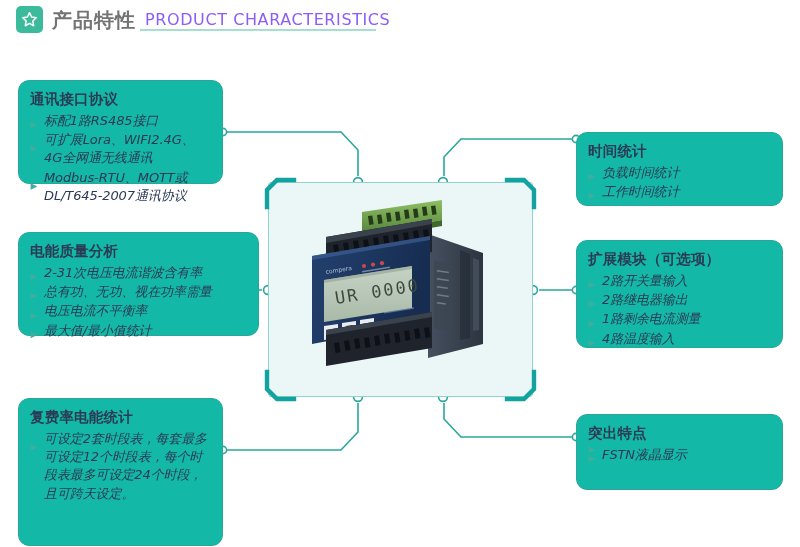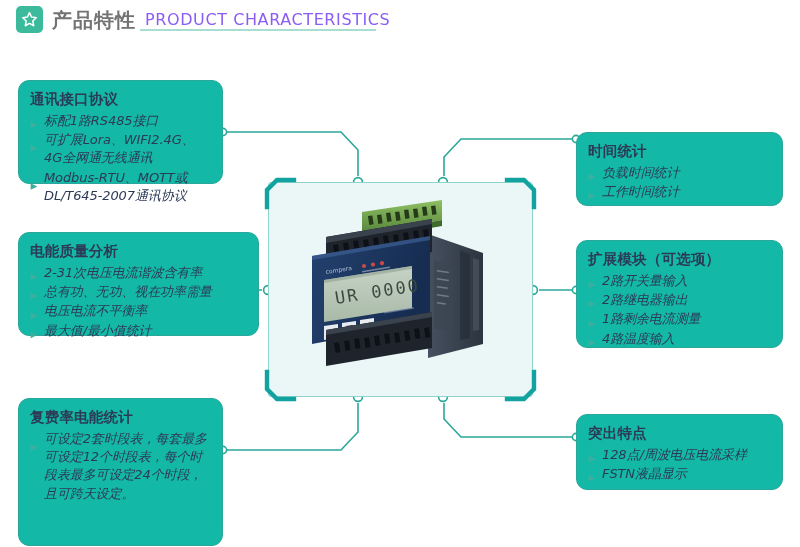--- a/index.html
+++ b/index.html
@@ -348,20 +348,20 @@
               <path d="M0.6 1.3 L7.4 4.5 L0.6 7.7 Z" fill="#3fae9e"></path>
             </svg></span><span>4路温度输入</span></li>
     </ul>
   </div>
 
   <div class="box" id="box-highlight">
     <div class="box-title">突出特点</div>
     <ul class="blist">
       <li><span class="arw"><svg width="9" height="9" viewBox="0 0 9 9">
               <path d="M0.6 1.3 L7.4 4.5 L0.6 7.7 Z" fill="#3fae9e"></path>
-            </svg></span><span>128点/周波电压电流采样</span></li>
+            </svg></span></li>
       <li><span class="arw"><svg width="9" height="9" viewBox="0 0 9 9">
               <path d="M0.6 1.3 L7.4 4.5 L0.6 7.7 Z" fill="#3fae9e"></path>
             </svg></span><span>FSTN液晶显示</span></li>
     </ul>
   </div>
 
 </div>
 
 </body></html>

